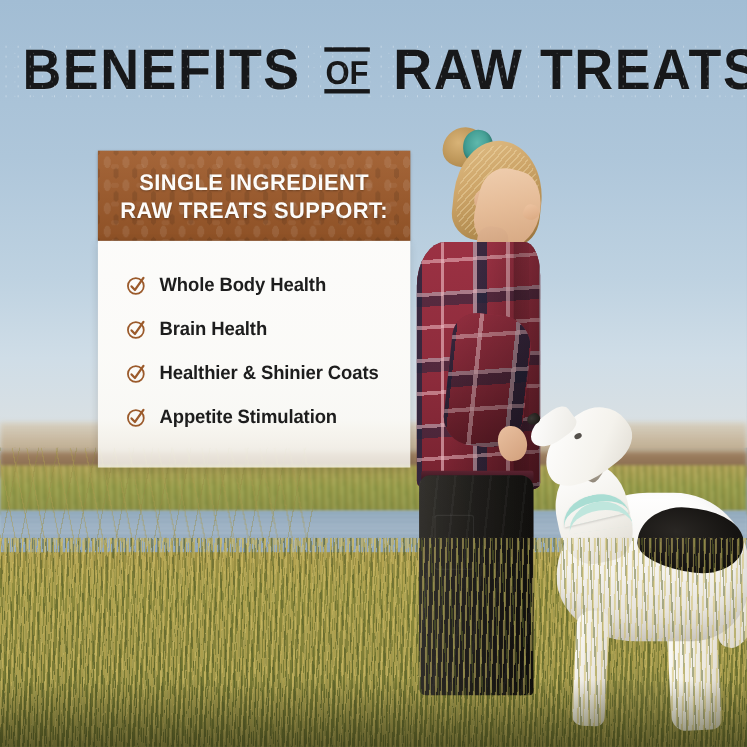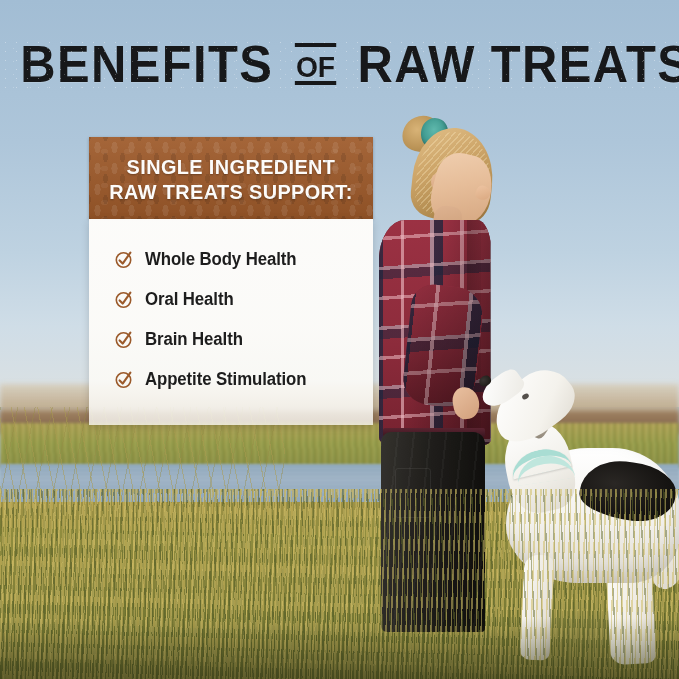--- a/index.html
+++ b/index.html
@@ -561,30 +561,30 @@
         </span>
         <span class="bullet-label">Whole Body Health</span>
       </div>
       <div class="bullet">
         <span class="check">
           <svg width="20" height="20" viewBox="0 0 20 20">
             <circle cx="9.5" cy="11" r="7.2" fill="none" stroke="#9b5a2b" stroke-width="1.6"></circle>
             <path d="M5.6 11.4 L8.7 14.6 L16.4 3.6" fill="none" stroke="#9b5a2b" stroke-width="2.1" stroke-linecap="round" stroke-linejoin="round"></path>
           </svg>
         </span>
-        <span class="bullet-label">Oral Health</span>
+        <span class="bullet-label">Brain Health</span>
       </div>
       <div class="bullet">
         <span class="check">
           <svg width="20" height="20" viewBox="0 0 20 20">
             <circle cx="9.5" cy="11" r="7.2" fill="none" stroke="#9b5a2b" stroke-width="1.6"></circle>
             <path d="M5.6 11.4 L8.7 14.6 L16.4 3.6" fill="none" stroke="#9b5a2b" stroke-width="2.1" stroke-linecap="round" stroke-linejoin="round"></path>
           </svg>
         </span>
-        <span class="bullet-label">Brain Health</span>
+        <span class="bullet-label">Healthier &amp; Shinier Coats</span>
       </div>
       <div class="bullet">
         <span class="check">
           <svg width="20" height="20" viewBox="0 0 20 20">
             <circle cx="9.5" cy="11" r="7.2" fill="none" stroke="#9b5a2b" stroke-width="1.6"></circle>
             <path d="M5.6 11.4 L8.7 14.6 L16.4 3.6" fill="none" stroke="#9b5a2b" stroke-width="2.1" stroke-linecap="round" stroke-linejoin="round"></path>
           </svg>
         </span>
         <span class="bullet-label">Appetite Stimulation</span>
       </div>

